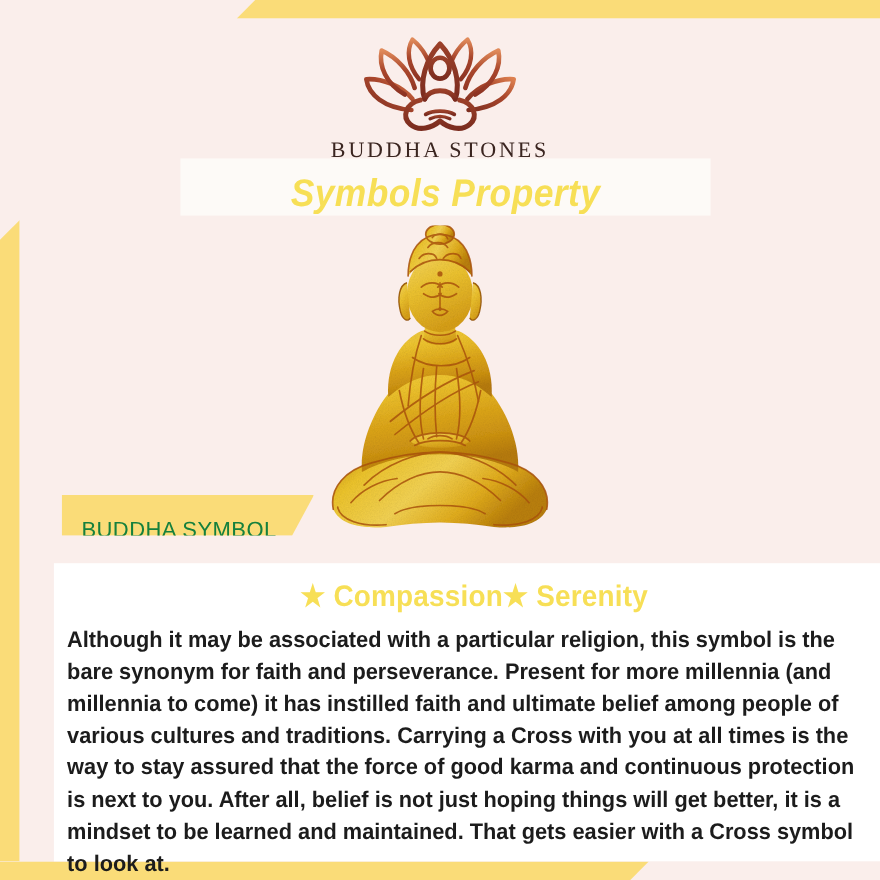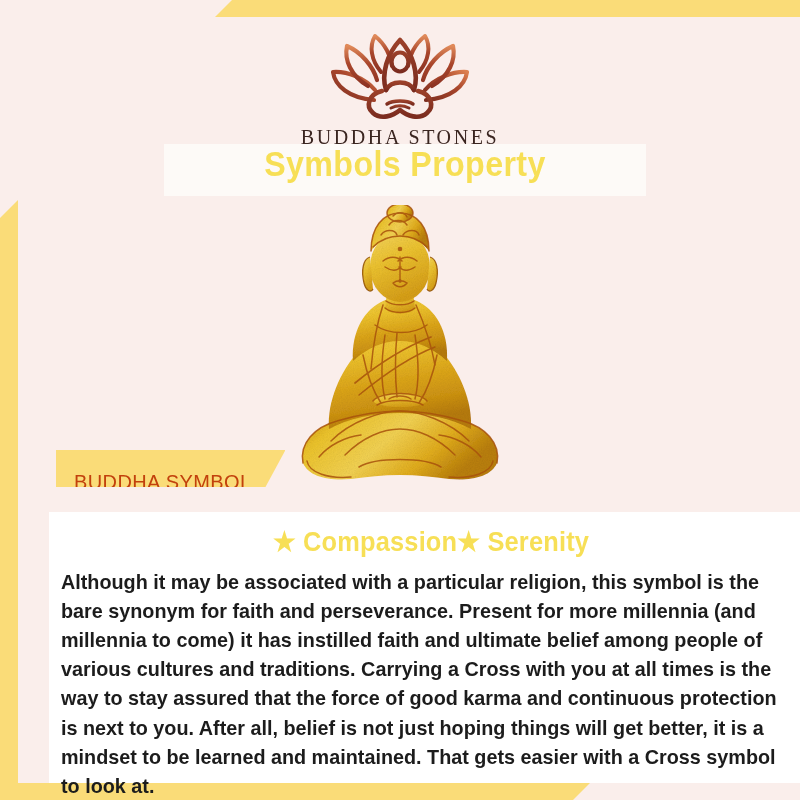--- a/index.html
+++ b/index.html
@@ -101,22 +101,23 @@
 
   
   .title-banner {
     position: absolute;
     left: 146px;
     top: 127px;
     width: 482px;
     height: 52px;
     background: #fdfaf7;
     display: flex;
-    align-items: flex-start;
+    align-items: flex-end;
     justify-content: center;
+    font-style: italic;
   }
   .title-text {
     font-family: "Liberation Sans Narrow", "Liberation Sans", sans-serif;
     font-size: 35px;
     font-weight: bold;
     color: #f7df56;
     letter-spacing: 0.4px;
     transform: scaleX(0.92);
     white-space: nowrap;
   }
@@ -141,21 +142,21 @@
     top: 433px;
     height: 37px;
     background: #fadc78;
     clip-path: polygon(0 0, 100% 0, calc(100% - 20px) 100%, 0 100%);
     padding: 0 34px 0 18px;
     display: flex;
     align-items: center;
     z-index: 4;
   }
   .section-tag-text {
-    color: #c2410c;
+    color: #15803d;
     font-size: 20px;
     letter-spacing: 0.4px;
     font-weight: 400;
     white-space: nowrap;
     margin-top: 28px;
   }
 
   
   .panel {
     position: absolute;

